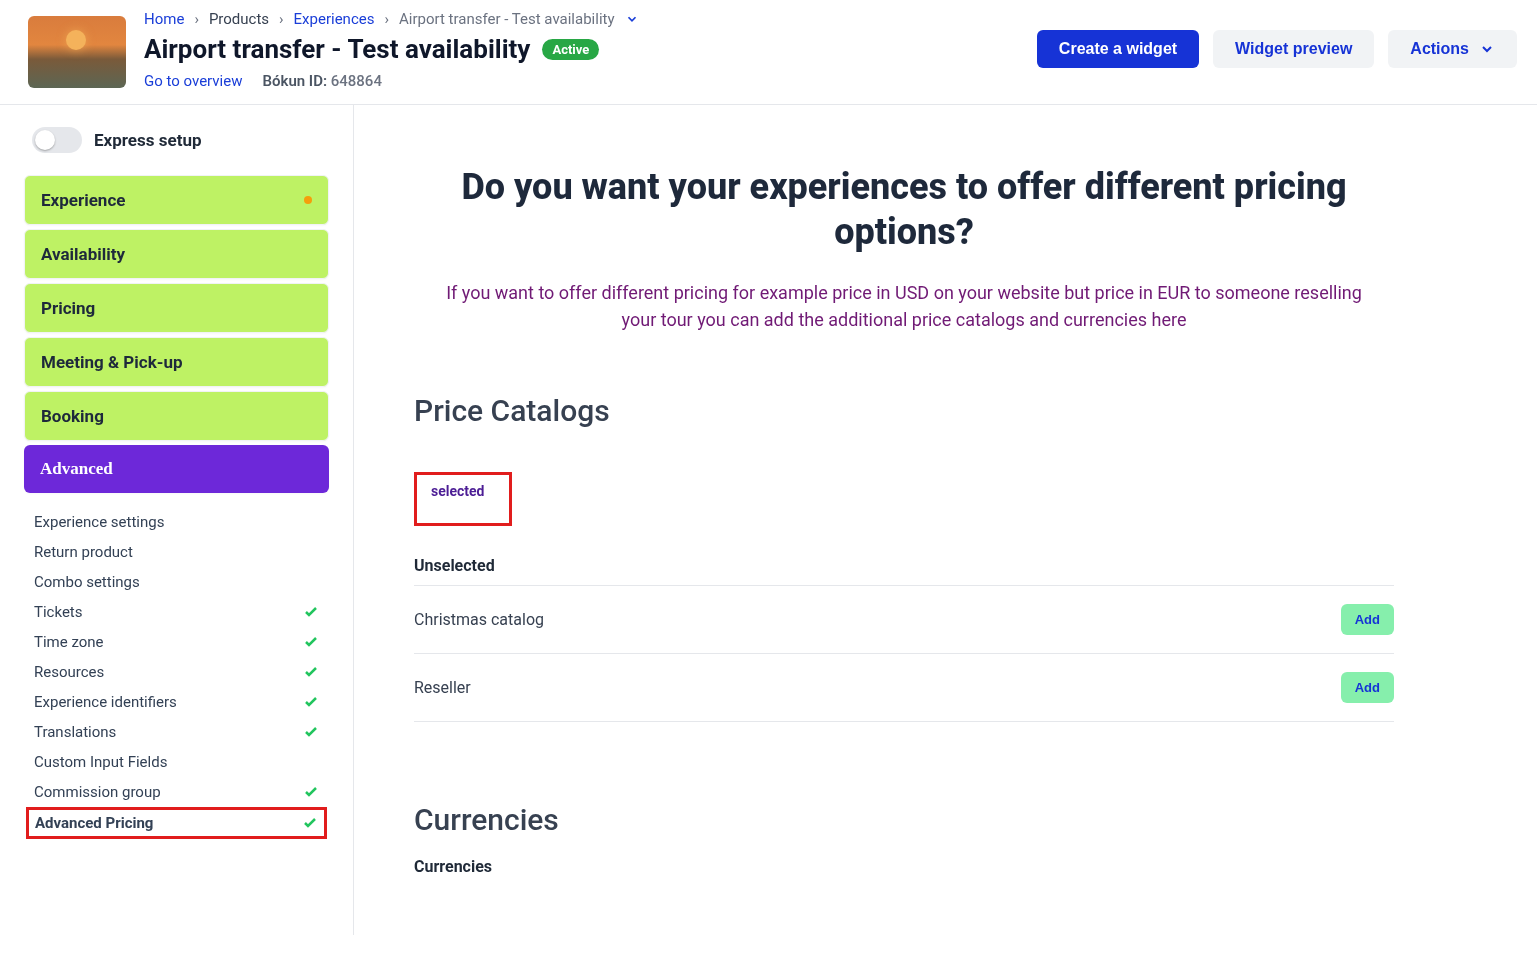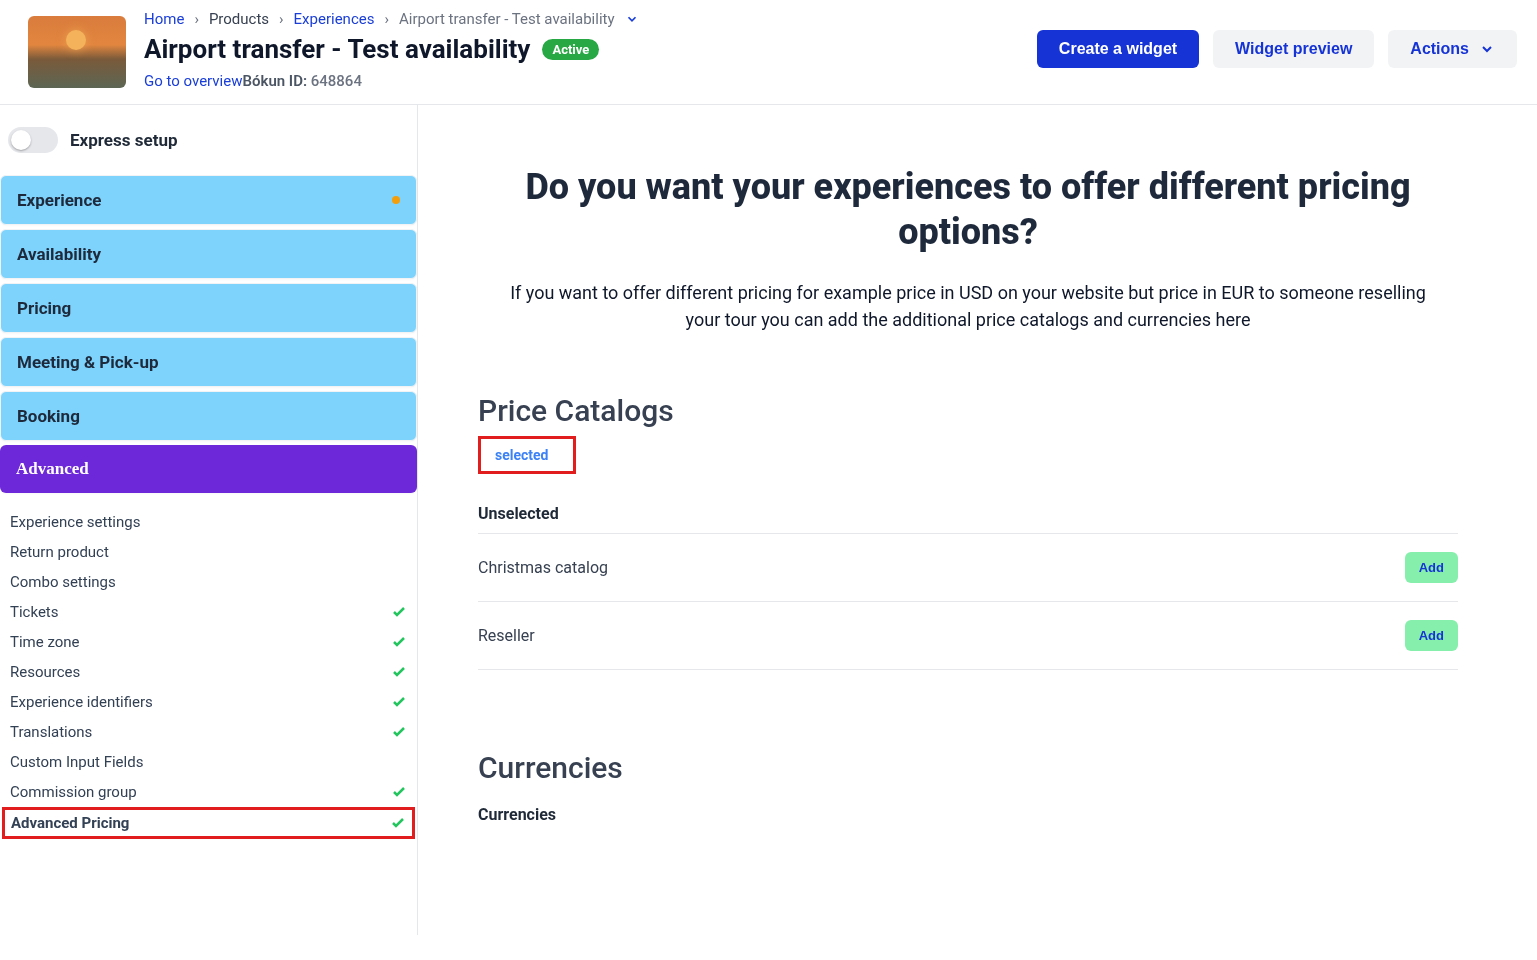--- a/index.html
+++ b/index.html
@@ -68,20 +68,21 @@
     background: #28a745;
     color: #fff;
     font-size: 13px;
     font-weight: 700;
     padding: 3px 10px;
     border-radius: 12px;
   }
   .meta-row {
     display: flex;
     align-items: flex-start;
+    gap: 20px;
     font-size: 15px;
   }
   .meta-row a { color: #1a3ed8; text-decoration: none; }
   .meta-row .bokun { color: #4b5563; font-weight: 600; }
   .meta-row .bokun-id { color: #6b7280; font-weight: 500; }
   .header-actions {
     margin-left: auto;
     display: flex;
     gap: 14px;
     align-items: center;
@@ -98,23 +99,23 @@
     border: none;
     cursor: pointer;
   }
   .btn-primary { background: #1633d6; color: #fff; }
   .btn-light { background: #f1f3f5; color: #1633d6; }
   .btn svg { width: 16px; height: 16px; }
   .layout {
     display: flex;
   }
   .sidebar {
-    width: 418px;
+    width: 354px;
     border-right: 1px solid #e5e7eb;
-    padding: 18px 0;
+    padding: 18px 24px;
     min-height: calc(100vh - 130px);
   }
   .express {
     display: flex;
     align-items: center;
     gap: 12px;
     padding: 4px 8px;
     margin-bottom: 18px;
   }
   .toggle {
@@ -128,21 +129,21 @@
   }
   .toggle .knob {
     width: 20px;
     height: 20px;
     background: #fff;
     border-radius: 50%;
     box-shadow: 0 1px 2px rgba(0,0,0,.3);
   }
   .express-label { font-size: 17px; font-weight: 700; }
   .nav-card {
-    background: #7dd3fc;
+    background: #bef264;
     border: 1px solid #f1f3f5;
     border-radius: 6px;
     box-shadow: 0 1px 2px rgba(0,0,0,.03);
     margin-bottom: 4px;
     padding: 14px 16px;
     display: flex;
     align-items: center;
     justify-content: space-between;
     cursor: pointer;
     font-size: 17px;
@@ -193,39 +194,40 @@
   .main h2 {
     font-size: 36px;
     font-weight: 800;
     text-align: center;
     color: #1e293b;
     margin-bottom: 24px;
     line-height: 1.25;
   }
   .main .subtitle {
     font-size: 18px;
-    color: #0f172a;
+    color: #701a75;
     text-align: center;
     max-width: 920px;
     margin: 0 auto 60px auto;
     line-height: 1.5;
   }
   .sec-h3 {
     font-size: 30px;
     font-weight: 500;
     color: #374151;
     margin-bottom: 8px;
   }
   .sel-box {
     display: inline-block;
     border: 3px solid #e11d1d;
-    padding: 8px 24px 8px 14px;
-    font-weight: 700;
-    color: #3b82f6;
+    padding: 8px 24px 24px 14px;
+    font-weight: 700;
+    color: #4c1d95;
     margin-bottom: 30px;
+    margin-top: 36px;
   }
   .cat-h {
     font-size: 16px;
     font-weight: 700;
     color: #1f2937;
     margin-bottom: 6px;
   }
   .cat-row {
     display: flex;
     align-items: center;

